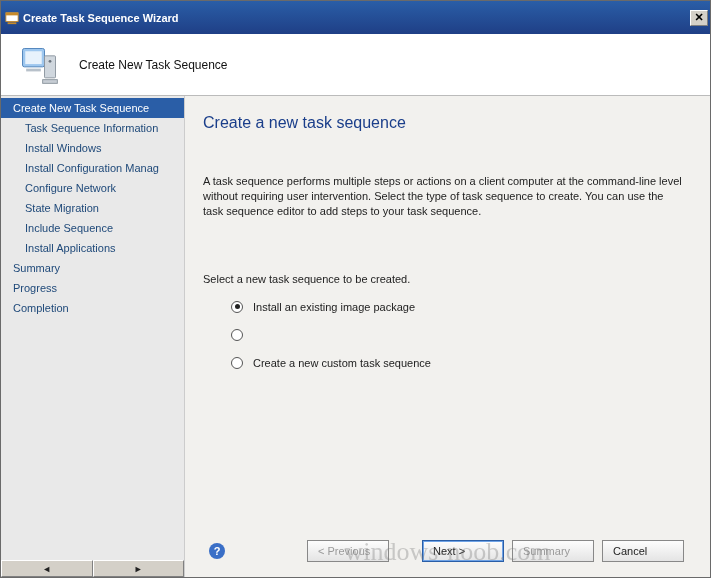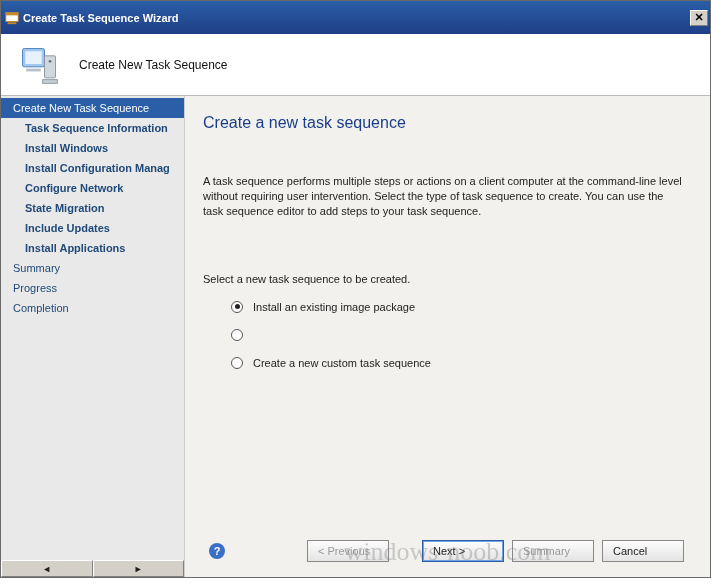--- a/index.html
+++ b/index.html
@@ -82,21 +82,21 @@
     overflow: hidden;
     padding-top: 2px;
   }
   .nav-item {
     padding: 4px 6px 4px 12px;
     color: #204a7a;
     white-space: nowrap;
     overflow: hidden;
     cursor: pointer;
   }
-  .nav-item.sub { padding-left: 24px; font-weight: bold; }
+  .nav-item.sub { padding-left: 24px; }
   .nav-item.selected {
     background: #2a5ea7;
     color: #fff;
   }
 
   .scroll-btns {
     height: 17px;
     display: flex;
     background: #d4d0c8;
   }
@@ -233,21 +233,21 @@
   <div class="body-area">
 
     <div class="sidebar">
       <div class="nav" id="nav">
           <div class="nav-item selected"><span>Create New Task Sequence</span></div>
           <div class="nav-item sub"><span>Task Sequence Information</span></div>
           <div class="nav-item sub"><span>Install Windows</span></div>
           <div class="nav-item sub"><span>Install Configuration Manag</span></div>
           <div class="nav-item sub"><span>Configure Network</span></div>
           <div class="nav-item sub"><span>State Migration</span></div>
-          <div class="nav-item sub"><span>Include Updates</span></div>
+          <div class="nav-item sub"><span>Include Sequence</span></div>
           <div class="nav-item sub"><span>Install Applications</span></div>
           <div class="nav-item"><span>Summary</span></div>
           <div class="nav-item"><span>Progress</span></div>
           <div class="nav-item"><span>Completion</span></div>
         </div>
       <div class="scroll-btns">
         <div class="sb">
             <span>◄</span>
           </div>
         <div class="sb">

